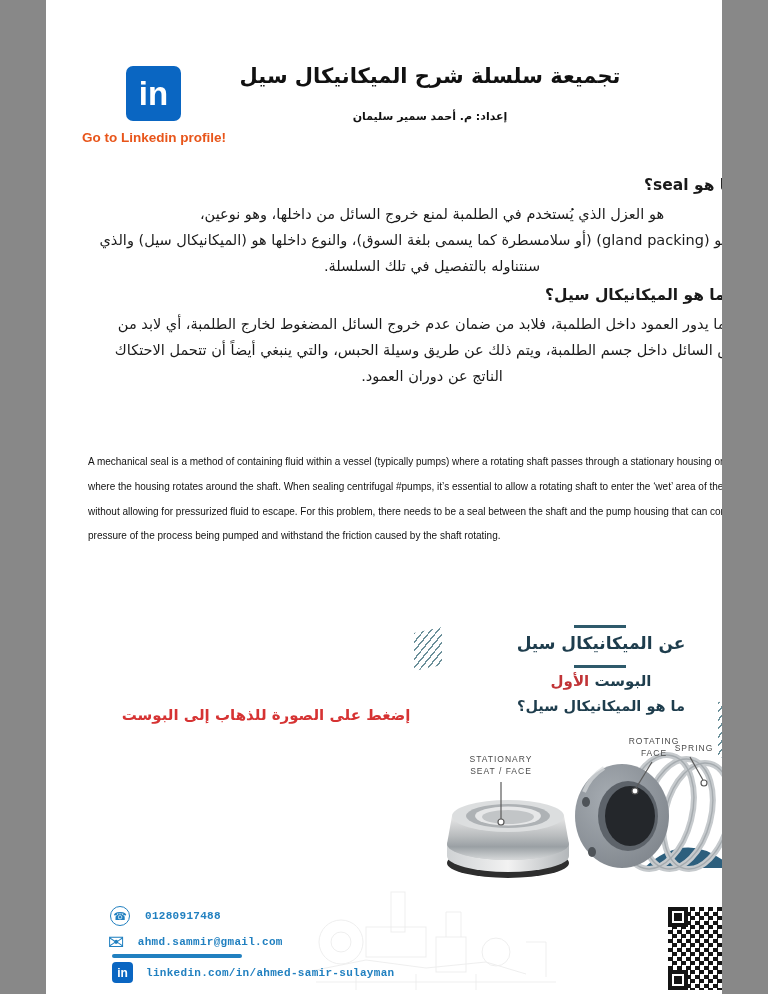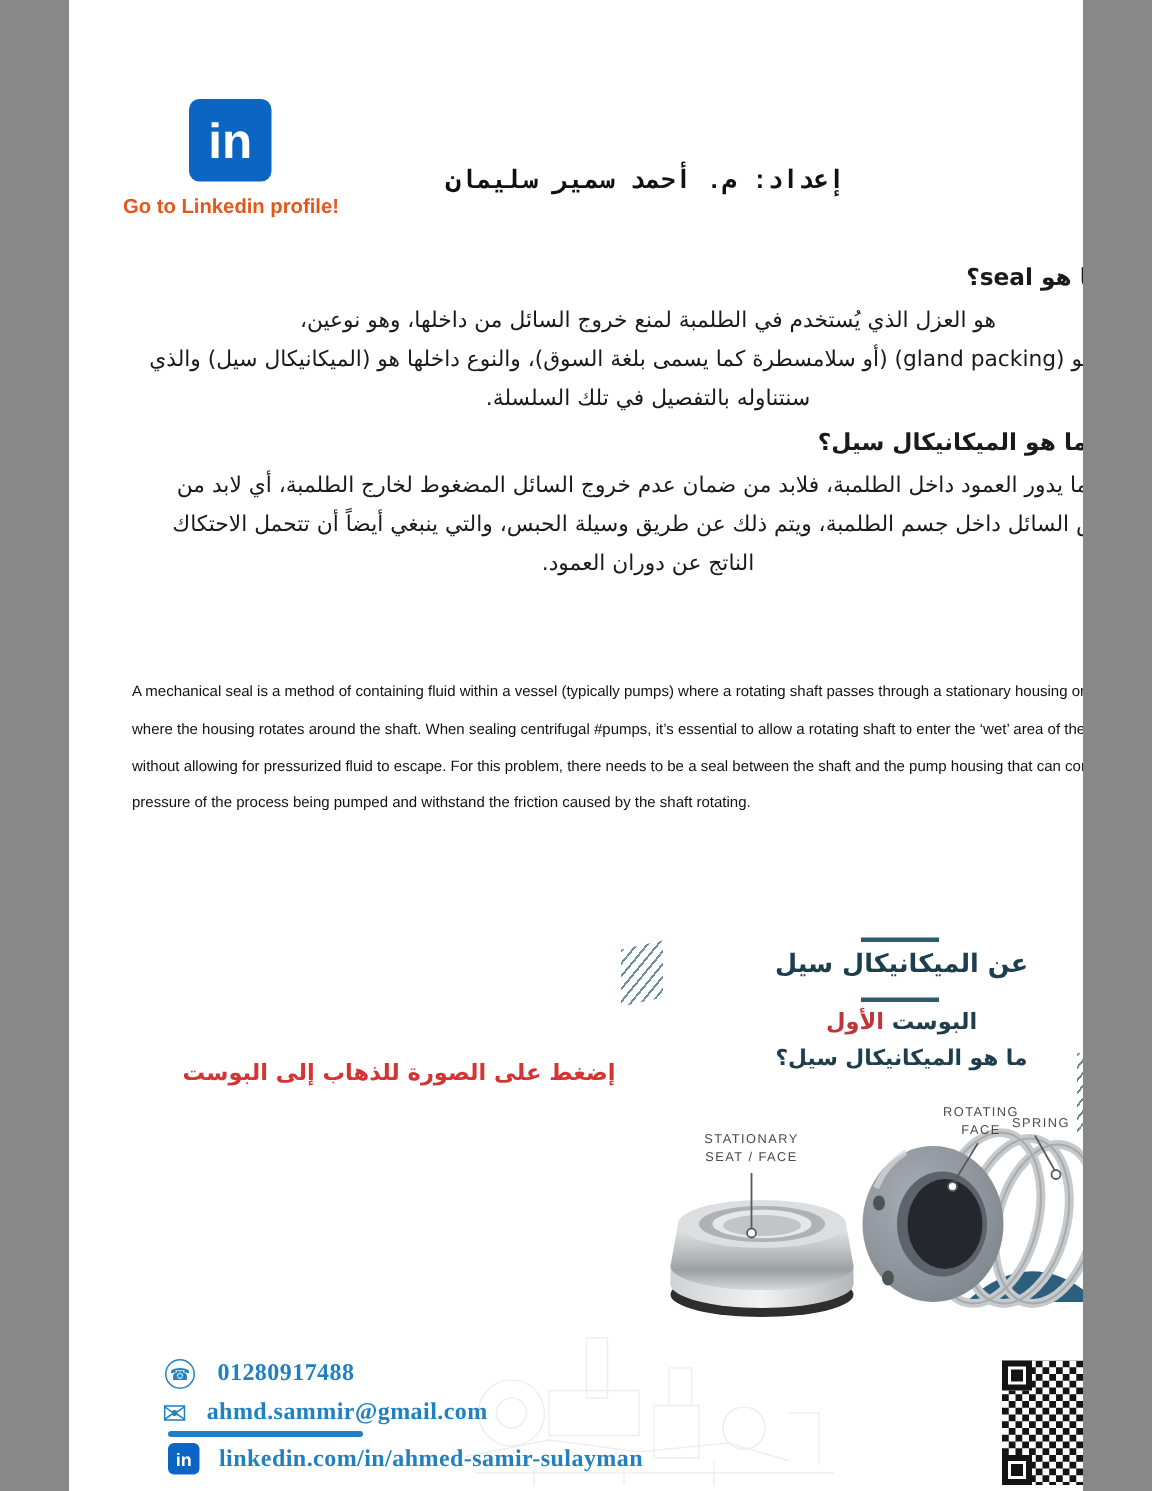--- a/index.html
+++ b/index.html
@@ -21,23 +21,22 @@
     color:#E8551A; font-weight:bold; font-size:13.5px;
     font-family:"Liberation Sans", sans-serif; cursor:pointer;
   }
   .doc-title {
     position:absolute; left:134px; top:64px; width:500px;
     text-align:center; font-weight:bold; font-size:21px; color:#111;
     direction:rtl;
   }
   .doc-subtitle {
     position:absolute; left:134px; top:110px; width:500px;
-    text-align:center; font-weight:bold; font-size:17px; color:#111;
+    text-align:center; font-weight:bold; font-size:11px; color:#111;
     direction:rtl;
-    font-family:Liberation Mono, monospace;
   }
   
   .ar-block { position:absolute; left:42px; width:688px; direction:rtl; color:#1a1a1a; }
   .ar-intro { top:176px; }
   .ar-sec1  { top:286px; }
   .ar-heading { text-align:right; font-weight:bold; font-size:15.5px; margin-bottom:7px; }
   .ar-sec1 .ar-heading { padding-right:30px; }
   .ar-line { text-align:center; font-size:14.5px; line-height:26px; }
   
   .en-heading {
@@ -88,22 +87,22 @@
   }
   .lbl-stationary { left:50px;  top:138px; width:90px; }
   .lbl-rotating   { left:205px; top:120px; width:86px; }
   .lbl-spring     { left:258px; top:127px; width:60px; }
   
   .contact-row { position:absolute; display:flex; align-items:center; color:#2180C0; }
   .row-phone { left:64px; top:906px; }
   .row-email { left:62px; top:932px; }
   .row-li    { left:66px; top:962px; }
   .contact-text {
-    font-weight:bold; font-size:16px; letter-spacing:.3px; cursor:pointer;
-    font-family:Liberation Serif, serif;
+    font-weight:bold; font-size:11px; letter-spacing:.3px; cursor:pointer;
+    font-family:Liberation Mono, monospace;
   }
   .phone-ic {
     width:20px; height:20px; border:1.6px solid #2180C0; border-radius:50%;
     display:flex; align-items:center; justify-content:center;
     font-size:11px; margin-right:15px; color:#2180C0;
   }
   .mail-ic { font-size:20px; line-height:20px; margin-right:13px; color:#2180C0; }
   .li-ic {
     width:21px; height:21px; background:#0A66C2; border-radius:4px; color:#fff;
     display:flex; align-items:center; justify-content:center;
@@ -130,20 +129,21 @@
   
   .watermark { position:absolute; left:250px; top:882px; opacity:.14; }
 </style>
 </head>
 <body>
 
 <div class="page">
 
   <div class="li-logo">in</div>
   <div class="li-caption">Go to Linkedin profile!</div>
+  <div class="doc-title">تجميعة سلسلة شرح الميكانيكال سيل</div>
   <div class="doc-subtitle">إعداد: م. أحمد سمير سليمان</div>
 
   <div class="ar-block ar-intro">
     <div class="ar-heading">بداية ما هو seal؟</div>
     <div class="ar-line">هو العزل الذي يُستخدم في الطلمبة لمنع خروج السائل من داخلها، وهو نوعين،</div>
     <div class="ar-line">إما حشو (gland packing) (أو سلامسطرة كما يسمى بلغة السوق)، والنوع داخلها هو (الميكانيكال سيل) والذي</div>
     <div class="ar-line">سنتناوله بالتفصيل في تلك السلسلة.</div>
   </div>
 
   <div class="ar-block ar-sec1">

